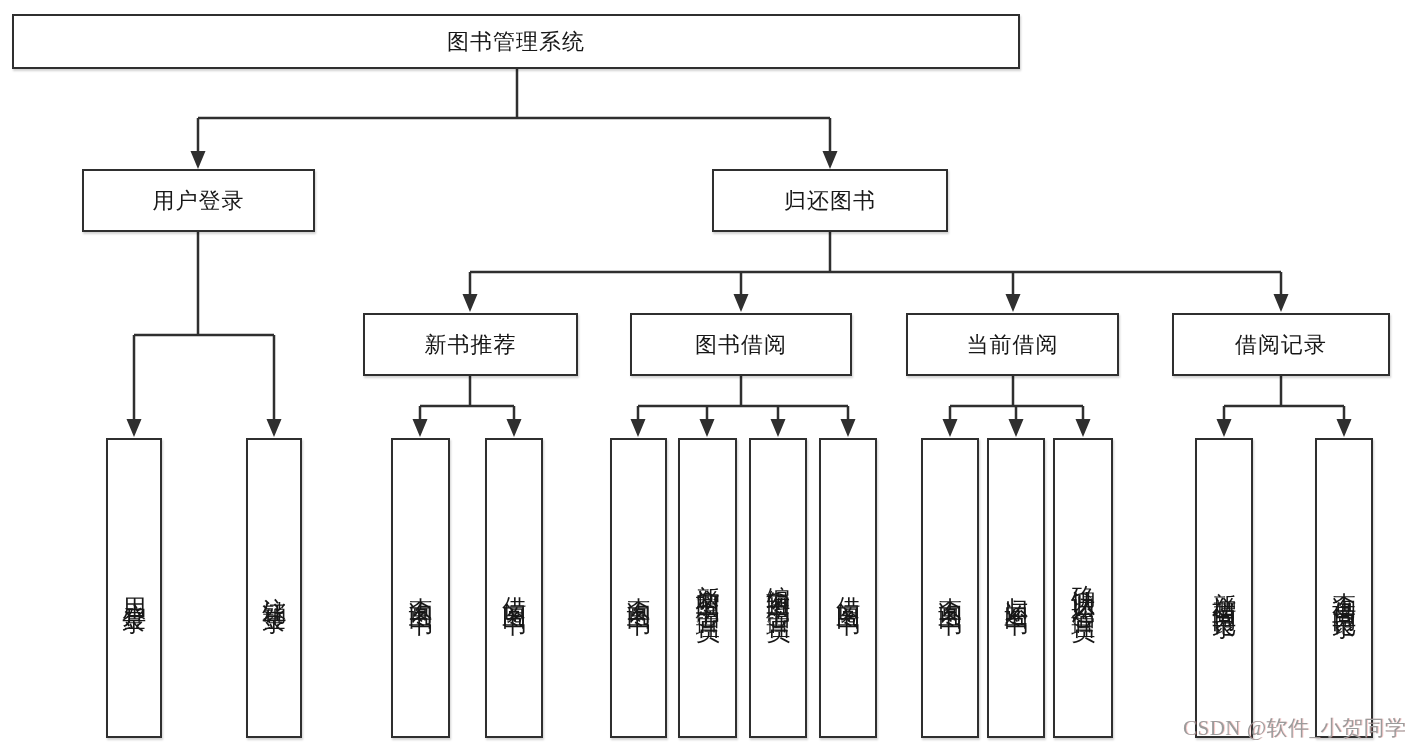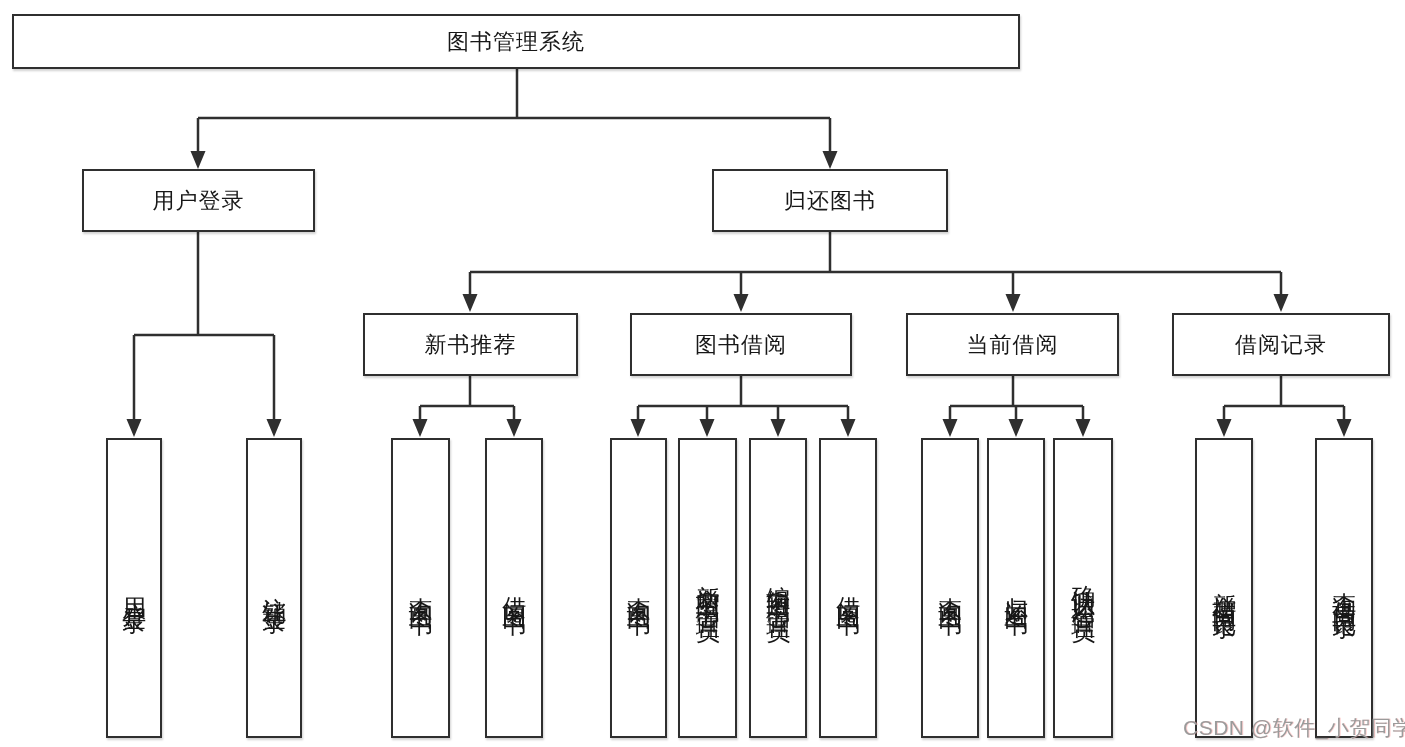--- a/index.html
+++ b/index.html
@@ -1,20 +1,20 @@
 <!DOCTYPE html>
 <html><head>
 <meta charset="utf-8">
 <style>
   html,body{margin:0;padding:0;background:#ffffff;}
   .canvas{
     position:relative;
     width:1405px;height:747px;
     background:#ffffff;
-    font-family:Liberation Sans, sans-serif;
+    font-family:Liberation Serif, serif;
     overflow:hidden;
   }
   .wires{position:absolute;left:0;top:0;width:1405px;height:747px;}
   .box{
     position:absolute;
     box-sizing:border-box;
     background:#ffffff;
     border:2.5px solid #2f2f2f;
     box-shadow:1px 2px 2px rgba(0,0,0,0.18);
     display:flex;align-items:center;justify-content:center;

